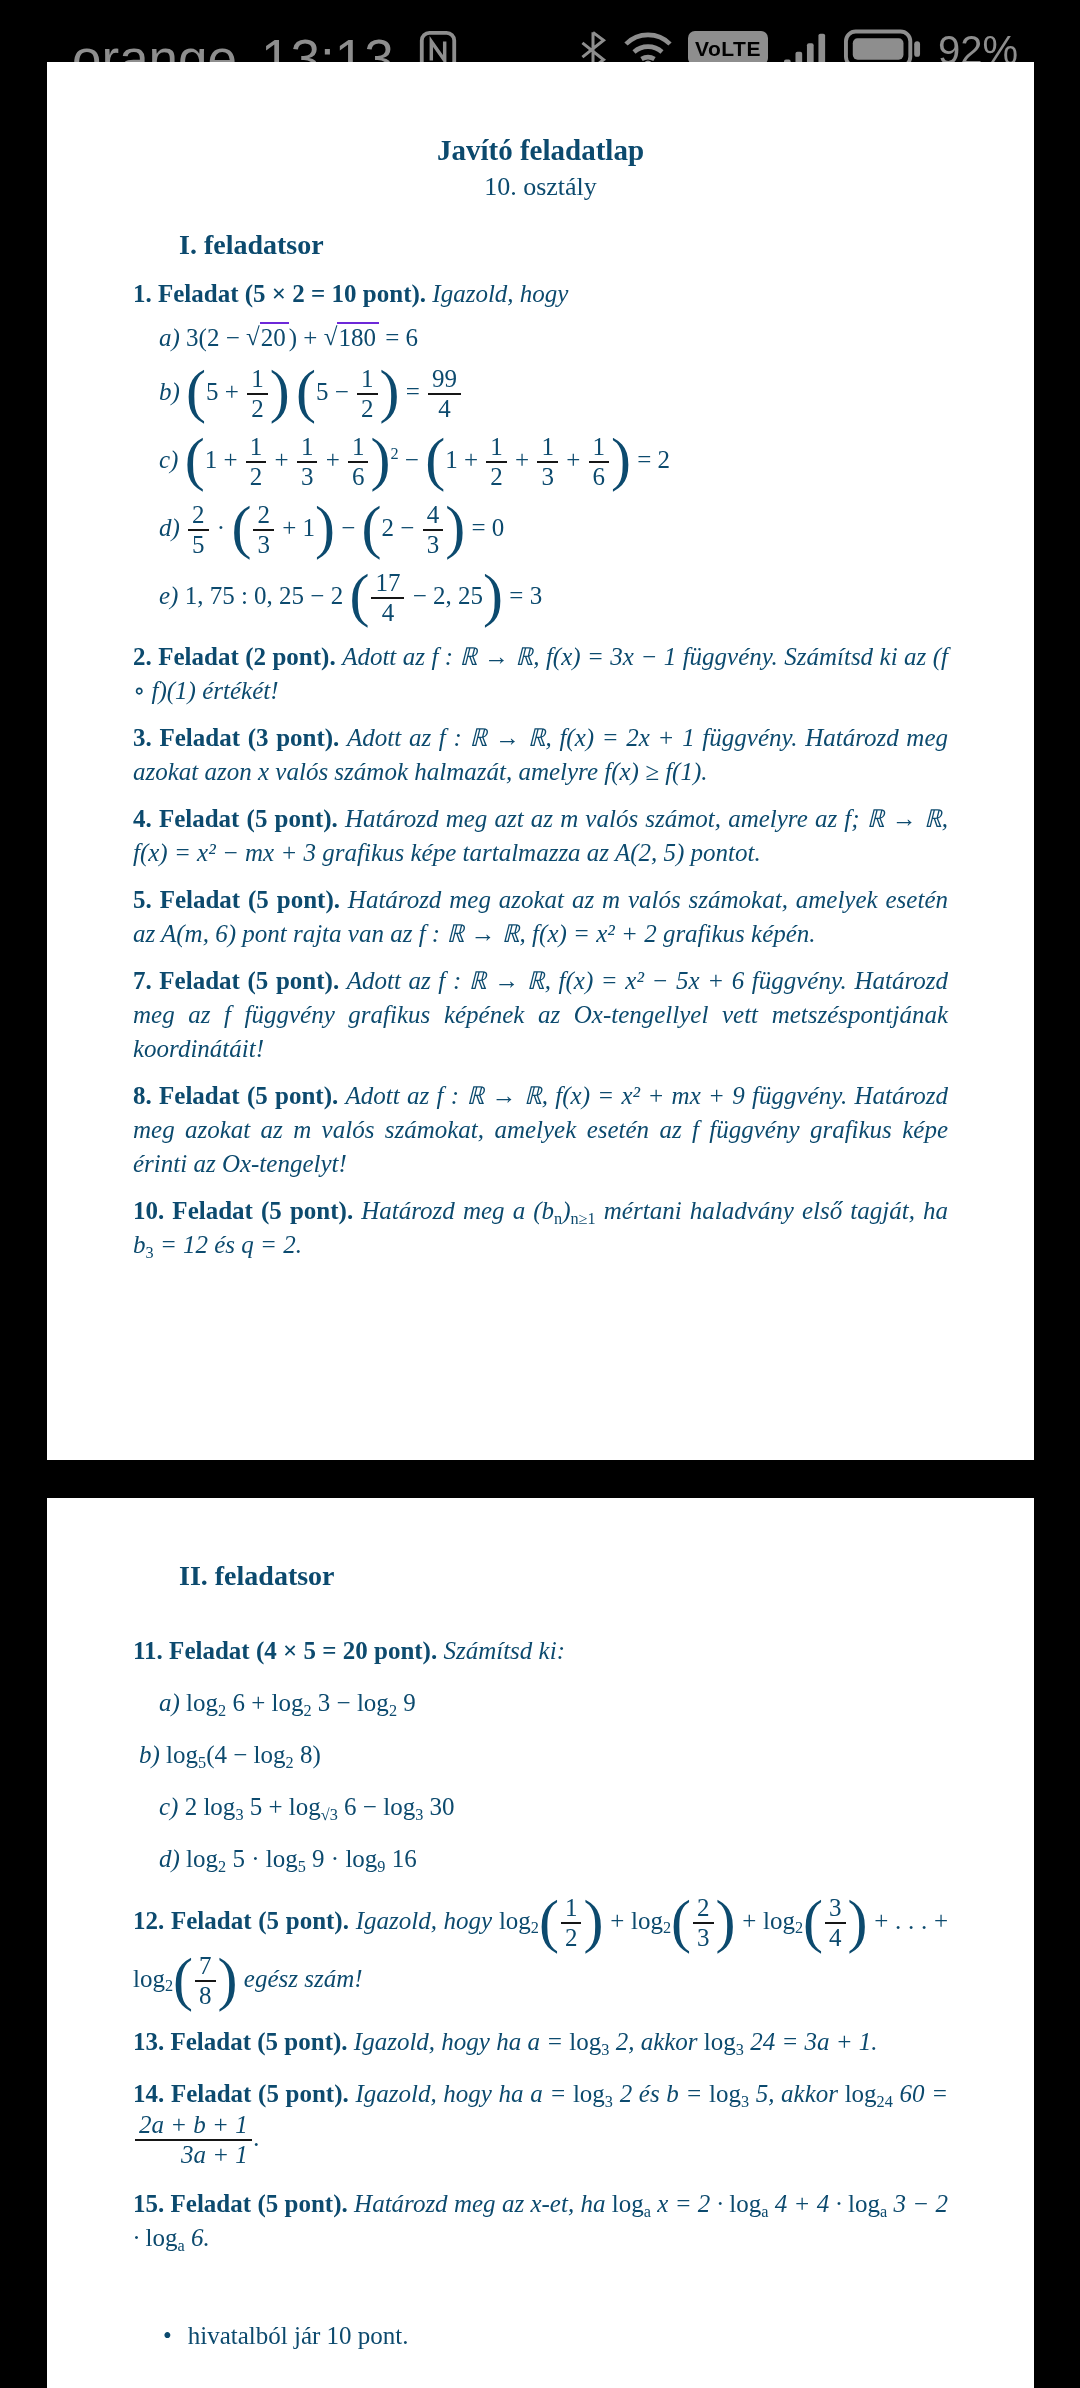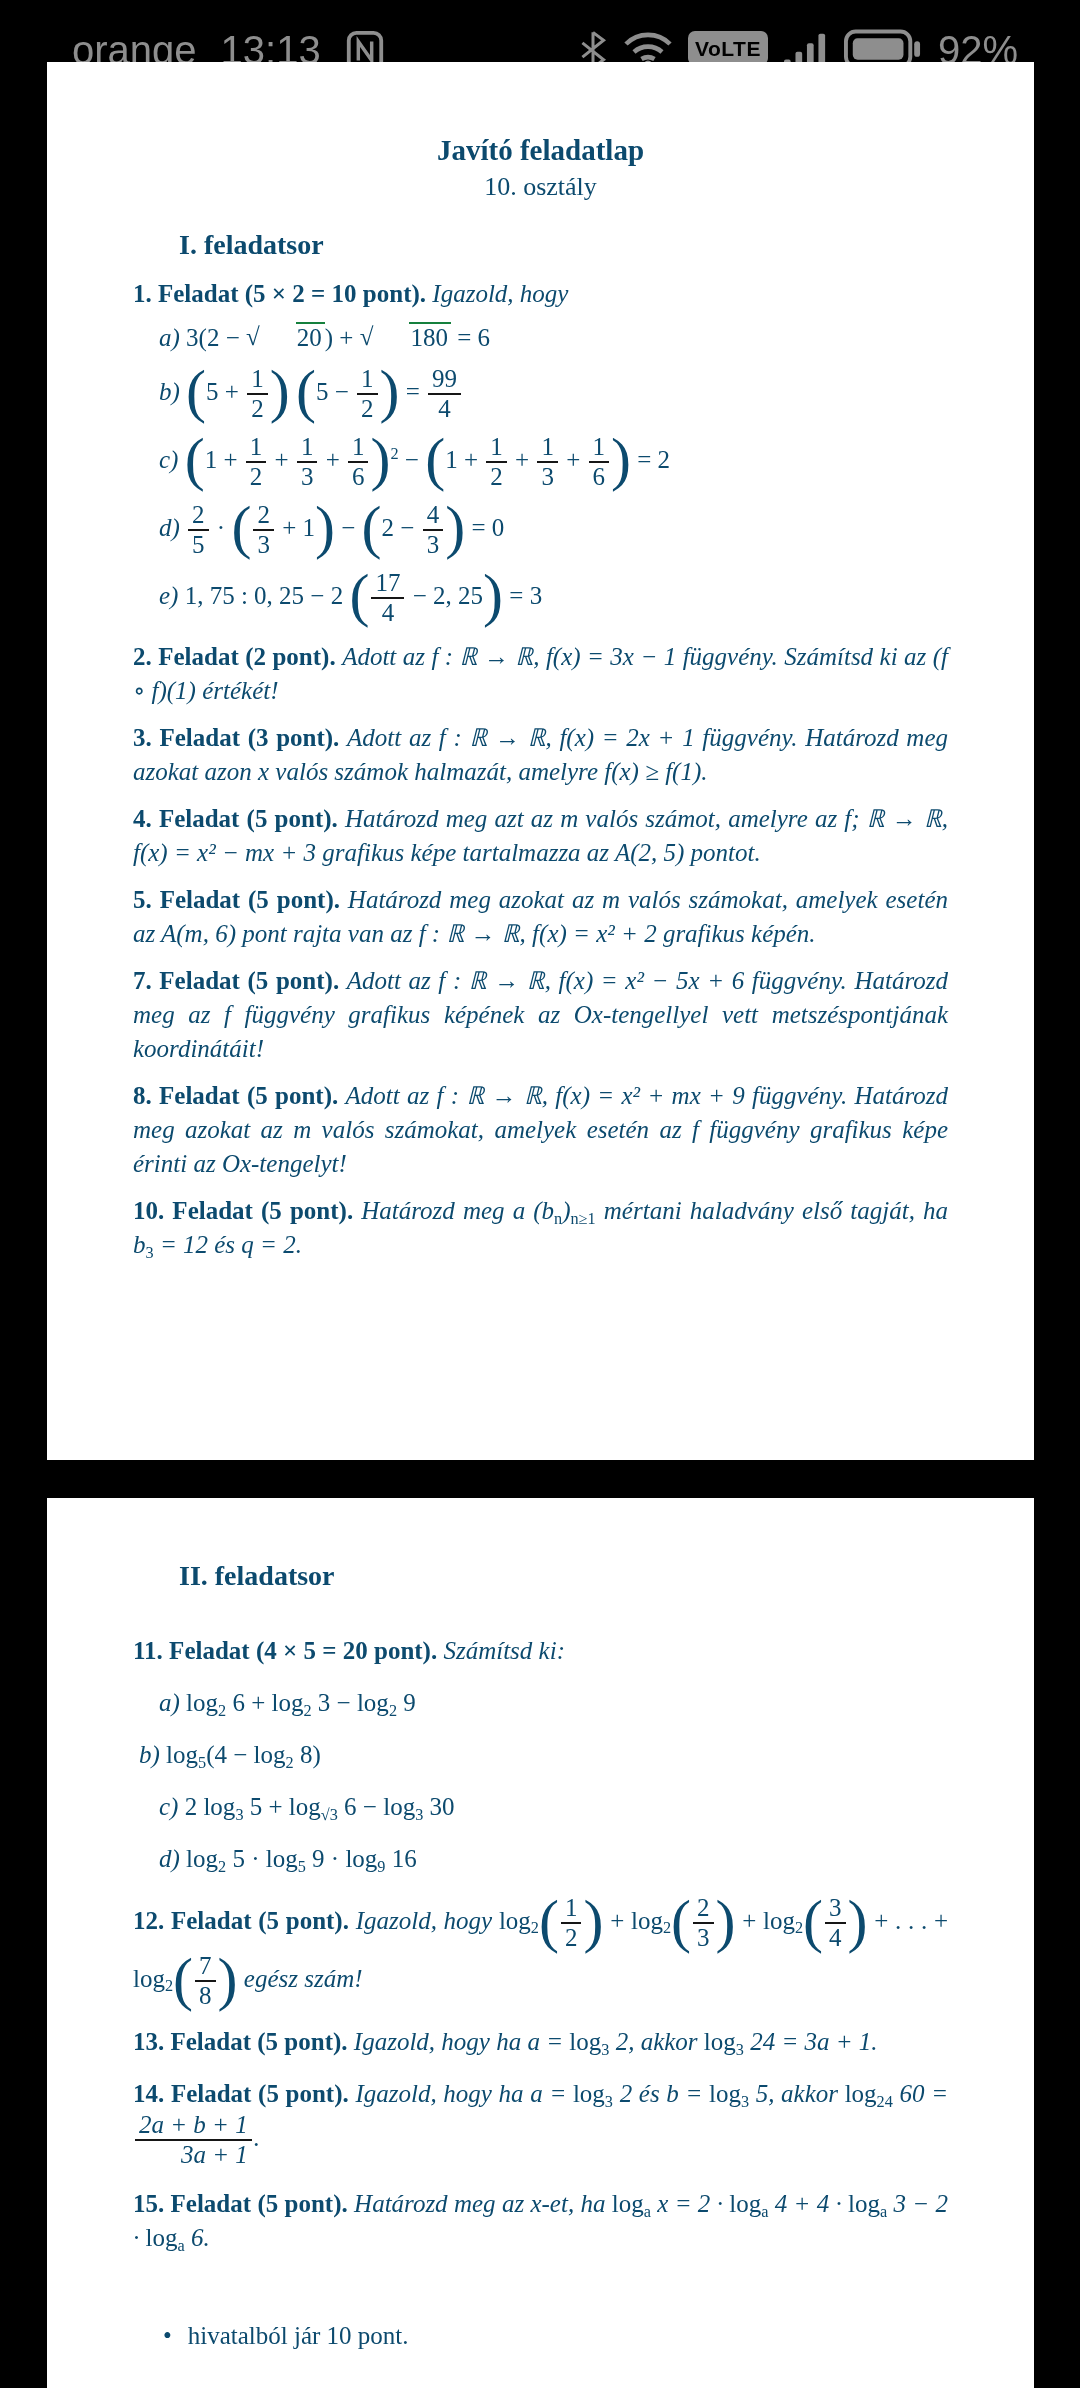--- a/index.html
+++ b/index.html
@@ -7,21 +7,21 @@
     width:1080px;height:2388px;position:relative;overflow:hidden;
     background:#000;font-family:"Liberation Sans","DejaVu Sans",sans-serif;
   }
   
   .statusbar{
     position:absolute;top:0;left:0;width:1080px;height:62px;overflow:hidden;
     background:#000;color:var(--sg,#8e8e8e);z-index:1;
   }
   .sb-row{position:absolute;top:28px;left:0;right:0;display:flex;justify-content:space-between;
     padding:0 62px 0 72px;align-items:flex-start;}
-  .sb-left{display:flex;gap:24px;align-items:flex-start;font-size:40px;}
+  .sb-left{display:flex;gap:24px;align-items:flex-start;font-size:53px;}
   .sb-right{display:flex;gap:16px;align-items:flex-start;font-size:40px;}
   .sb-row svg{display:block;}
   .volte{background:#8e8e8e;color:#000;font-weight:bold;font-size:21px;line-height:1;
     padding:7px 7px 6px;border-radius:7px;margin-top:3px;letter-spacing:0.5px;}
   .pct{line-height:1.1;}
   
   .page{
     position:absolute;left:47px;width:987px;background:#fff;box-sizing:border-box;
     padding:0 86px;color:#0c4a6e;font-family:"Liberation Serif","DejaVu Serif",serif;
     font-size:25px;line-height:1.36;overflow:hidden;z-index:2;
@@ -38,21 +38,21 @@
   .mb{font-weight:bold;}
   .mi{font-style:italic;}
   sub{font-size:0.65em;vertical-align:-0.28em;line-height:0;}
   sup{font-size:0.65em;vertical-align:0.55em;line-height:0;}
   .frac{display:inline-block;vertical-align:middle;text-align:center;padding:0 2px;}
   .fn{display:block;line-height:1.12;border-bottom:2px solid #161616;padding:0 4px;}
   .fd{display:block;line-height:1.12;padding:0 4px;}
   .fit{font-style:italic;text-align:right;}
   .paren{display:inline-block;vertical-align:middle;line-height:0;position:relative;top:-0.04em;}
   .sqrt .sg{position:relative;top:-1px;}
-  .rad{border-top:2px solid #15803d;padding:0 3px 0 1px;margin-left:36px;}
+  .rad{border-top:2px solid #6d28d9;padding:0 3px 0 1px;}
 </style>
 </head>
 <body>
 
 <div class="statusbar">
   <div class="sb-row">
     <div class="sb-left">
       <span>orange</span>
       <span>13:13</span>
       <svg width="40" height="42" viewBox="0 0 40 44" style="margin-top:2px">

